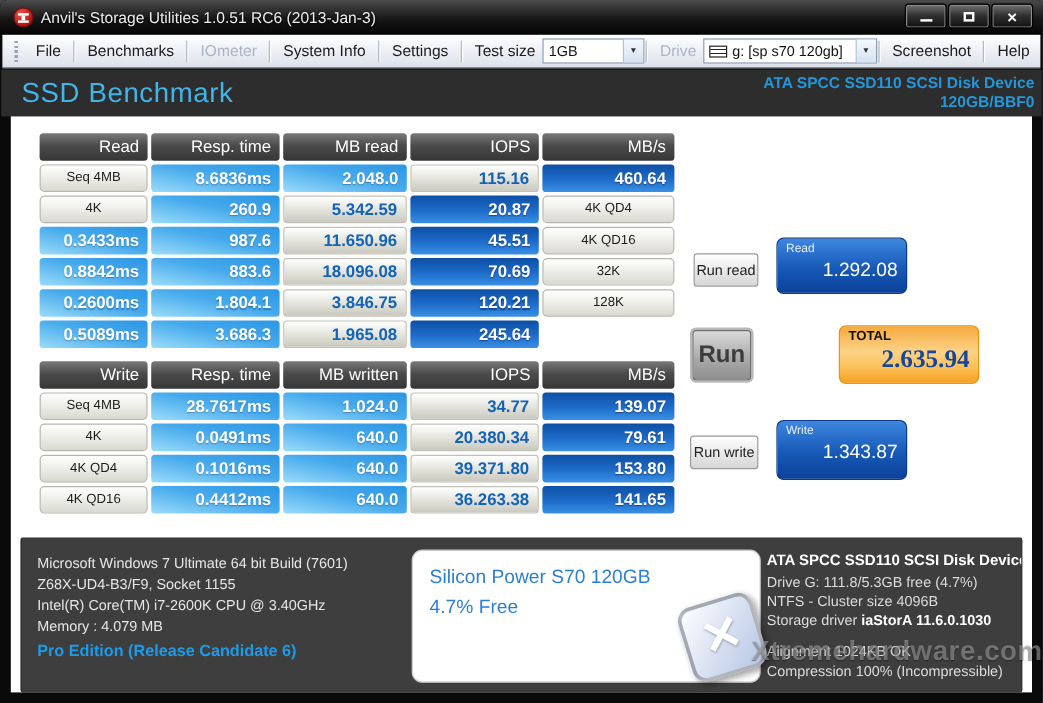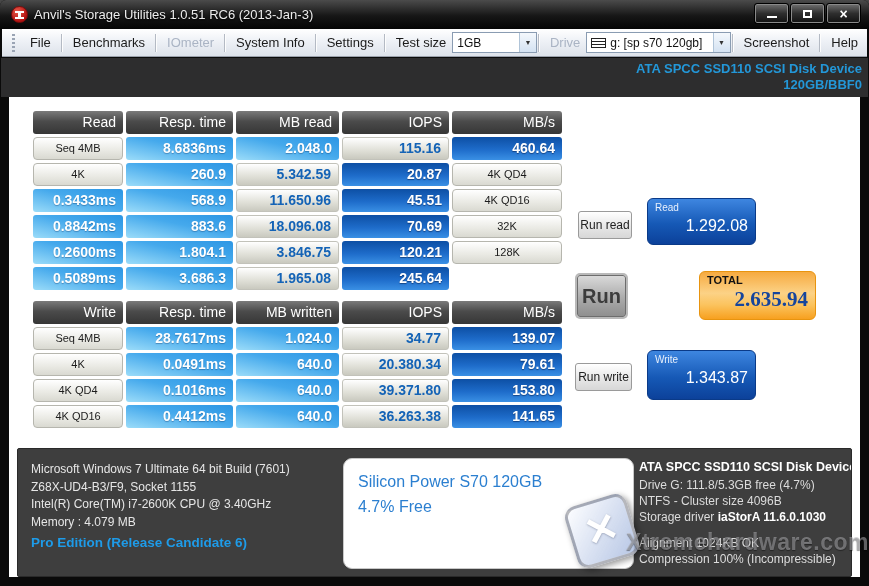--- a/index.html
+++ b/index.html
@@ -123,20 +123,21 @@
       <span class="val">g: [sp s70 120gb]</span>
       <span class="arrow">▼</span>
     </span>
     <span class="sep"></span>
     <span class="mi">Screenshot</span>
       <span class="sep"></span>
     <span class="mi">Help</span>
   </div>
 
   <div class="header">
+    <div class="hdr-title">SSD Benchmark</div>
     <div class="hdr-device">
       <div>ATA SPCC SSD110 SCSI Disk Device</div>
       <div>120GB/BBF0</div>
     </div>
   </div>
 
   <div class="content">
 
     <div class="bench-table tbl-read">
         <div class="cell-head">Read</div>
@@ -148,21 +149,21 @@
         <div class="cell-blue">8.6836ms</div>
         <div class="cell-blue">2.048.0</div>
         <div class="cell-iops">115.16</div>
         <div class="cell-mbs">460.64</div>
         <div class="cell-label">4K</div>
         <div class="cell-blue">260.9</div>
         <div class="cell-iops">5.342.59</div>
         <div class="cell-mbs">20.87</div>
         <div class="cell-label">4K QD4</div>
         <div class="cell-blue">0.3433ms</div>
-        <div class="cell-blue">568.9</div>
+        <div class="cell-blue">987.6</div>
         <div class="cell-iops">11.650.96</div>
         <div class="cell-mbs">45.51</div>
         <div class="cell-label">4K QD16</div>
         <div class="cell-blue">0.8842ms</div>
         <div class="cell-blue">883.6</div>
         <div class="cell-iops">18.096.08</div>
         <div class="cell-mbs">70.69</div>
         <div class="cell-label">32K</div>
         <div class="cell-blue">0.2600ms</div>
         <div class="cell-blue">1.804.1</div>

